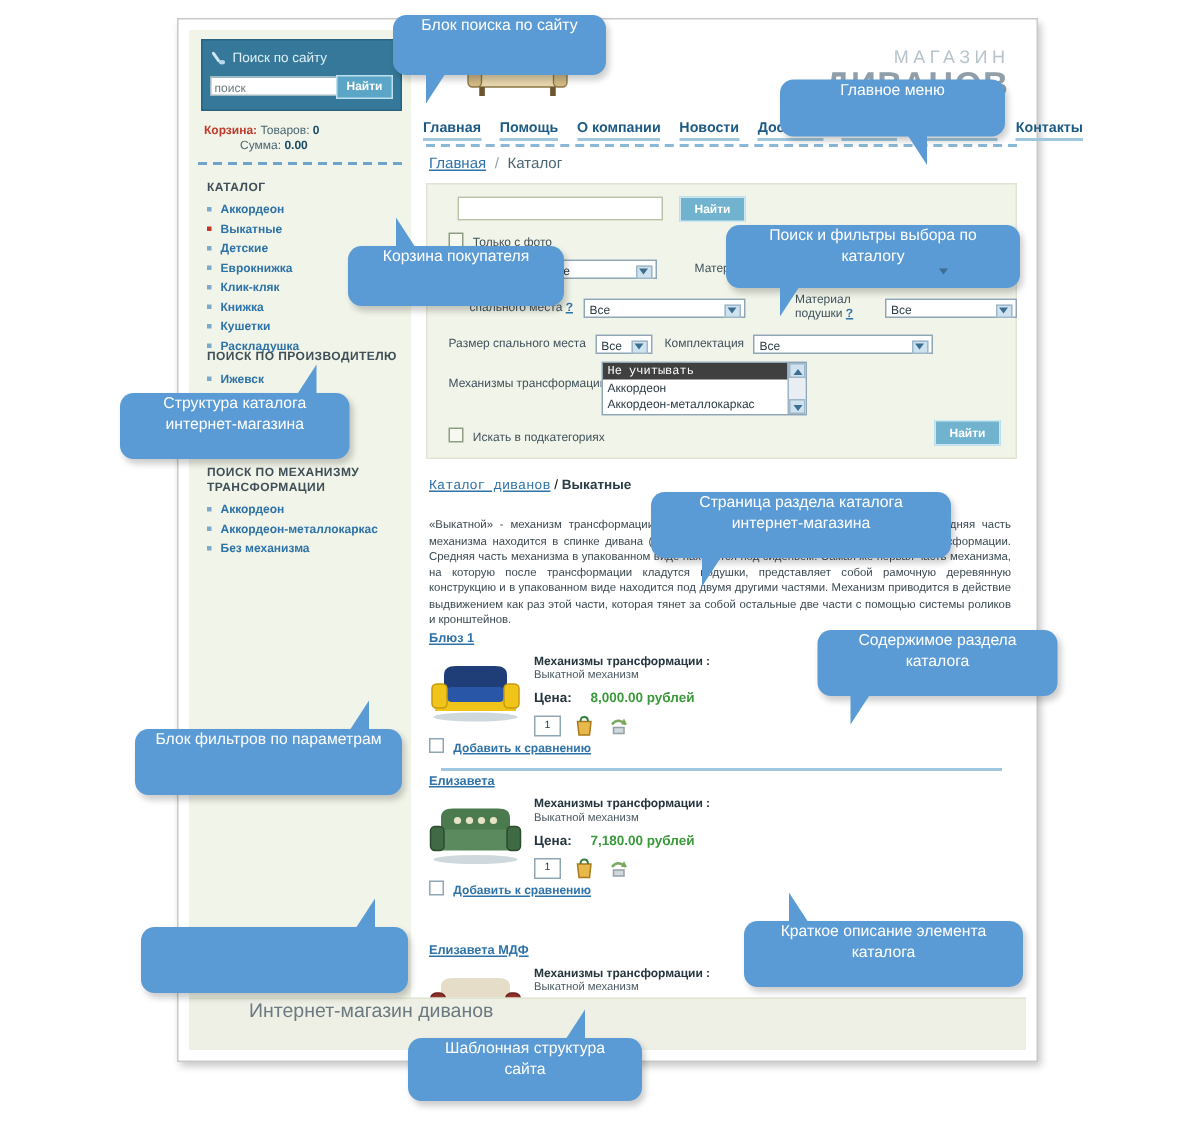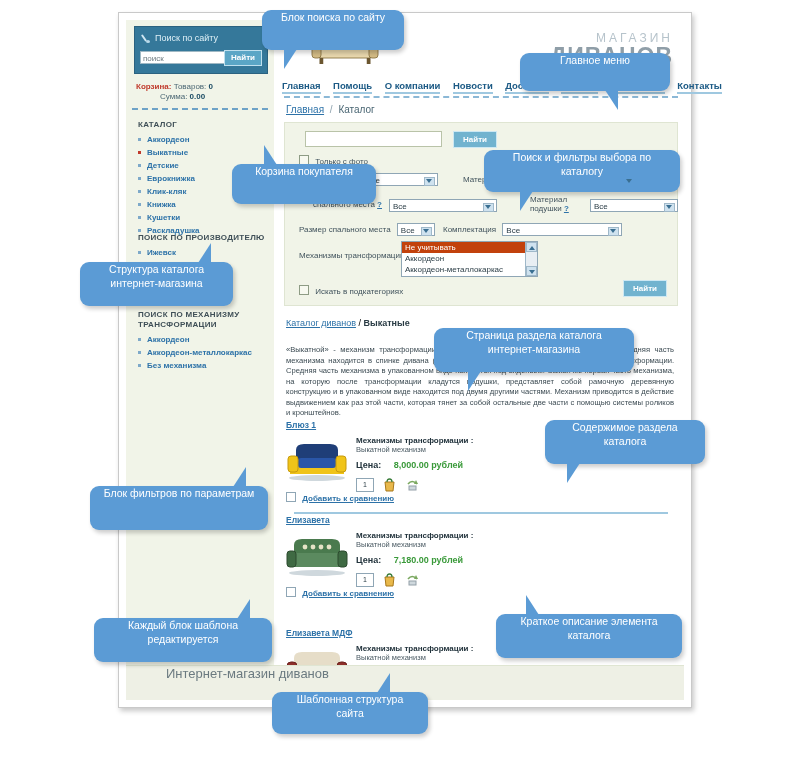--- a/index.html
+++ b/index.html
@@ -82,34 +82,34 @@
        padding-left:3px;box-sizing:border-box;}
   .sel:after{content:"";position:absolute;right:2px;top:3px;width:11px;height:9px;background:#cfe2ef;
              border:1px solid #9fb8c9;box-sizing:border-box;}
   .sel .ar{position:absolute;right:5px;top:5px;width:0;height:0;border-left:3px solid transparent;
            border-right:3px solid transparent;border-top:4px solid #3a6f91;z-index:2;}
   .help-q{color:#2d72a8;text-decoration:underline;font-weight:bold;}
 
   .lstbox{position:absolute;width:135px;height:34px;background:#ffffff;border:1px solid #8fa6b5;
           font-size:8px;overflow:hidden;}
   .lstbox .opt{height:11px;line-height:11px;padding-left:3px;color:#2a3c45;white-space:nowrap;}
-  .lstbox .opt.selected{background:#c2410c;color:#ffffff;}
+  .lstbox .opt.selected{background:#404040;color:#ffffff;font-family:Liberation Mono, monospace;}
   .lstbox .sbar{position:absolute;right:0;top:0;width:11px;height:100%;background:#e8eef3;
                 border-left:1px solid #9fb8c9;}
   .lstbox .sbtn{position:absolute;right:0;width:11px;height:10px;background:#cfe2ef;border:1px solid #9fb8c9;
                 box-sizing:border-box;}
   .lstbox .sup{top:0;}
   .lstbox .sdn{bottom:0;}
   .lstbox .tri{position:absolute;left:2px;width:0;height:0;border-left:3px solid transparent;
                border-right:3px solid transparent;}
   .lstbox .tri.u{top:3px;border-bottom:4px solid #3a6f91;}
   .lstbox .tri.d{top:3px;border-top:4px solid #3a6f91;}
 
   .catcrumb{position:absolute;left:8px;top:298px;font-size:9px;}
-  .catcrumb a{color:#2d72a8;text-decoration:underline;}
+  .catcrumb a{color:#2d72a8;text-decoration:underline;font-family:Liberation Mono, monospace;}
   .catcrumb .cur{color:#2a3c45;font-weight:bold;}
 
   .desc{position:absolute;left:8px;top:325px;right:10px;font-size:7.6px;color:#3b4a52;line-height:10.5px;
         text-align:justify;}
 
   .prodgrid{position:absolute;left:8px;top:400px;right:8px;}
   .prod{position:relative;width:205px;float:left;height:95px;}
   .prod-title{font-size:8.5px;color:#2d72a8;text-decoration:underline;font-weight:bold;}
   .prod-img{position:absolute;left:0;top:18px;width:62px;height:44px;}
   .prod-body{position:absolute;left:70px;top:16px;}
@@ -493,20 +493,19 @@
   <span>Блок фильтров по параметрам</span>
   <i class="tail t-ur" style="right:22px;top:-19px;"></i>
 </div>
 
 <div class="callout" style="left:496px;top:614px;width:186px;height:44px;">
   <span>Краткое описание элемента каталога</span>
   <i class="tail t-ul" style="left:30px;top:-19px;"></i>
 </div>
 
 <div class="callout" style="left:94px;top:618px;width:178px;height:44px;">
-  <span>Каждый блок шаблона редактируется</span>
   <i class="tail t-ur" style="right:22px;top:-19px;"></i>
 </div>
 
 <div class="callout" style="left:272px;top:692px;width:156px;height:42px;">
   <span>Шаблонная структура сайта</span>
   <i class="tail t-ur" style="right:38px;top:-19px;"></i>
 </div>
 
 </body></html>

